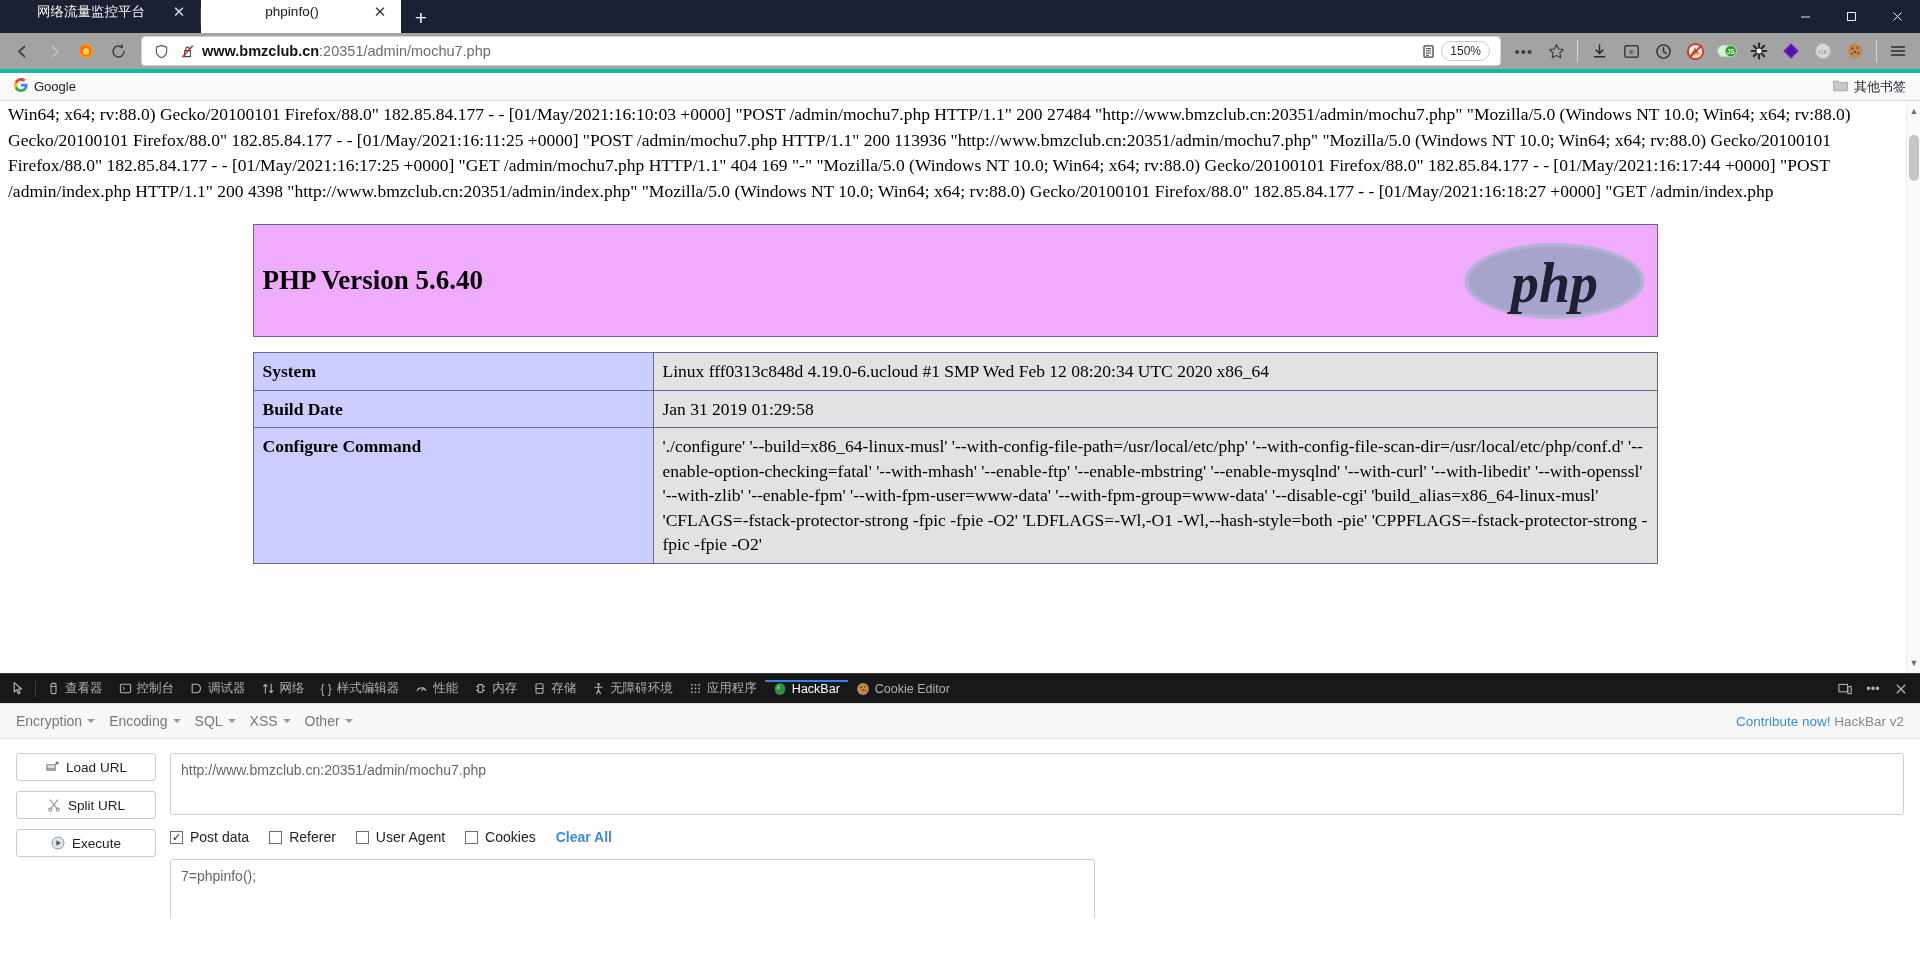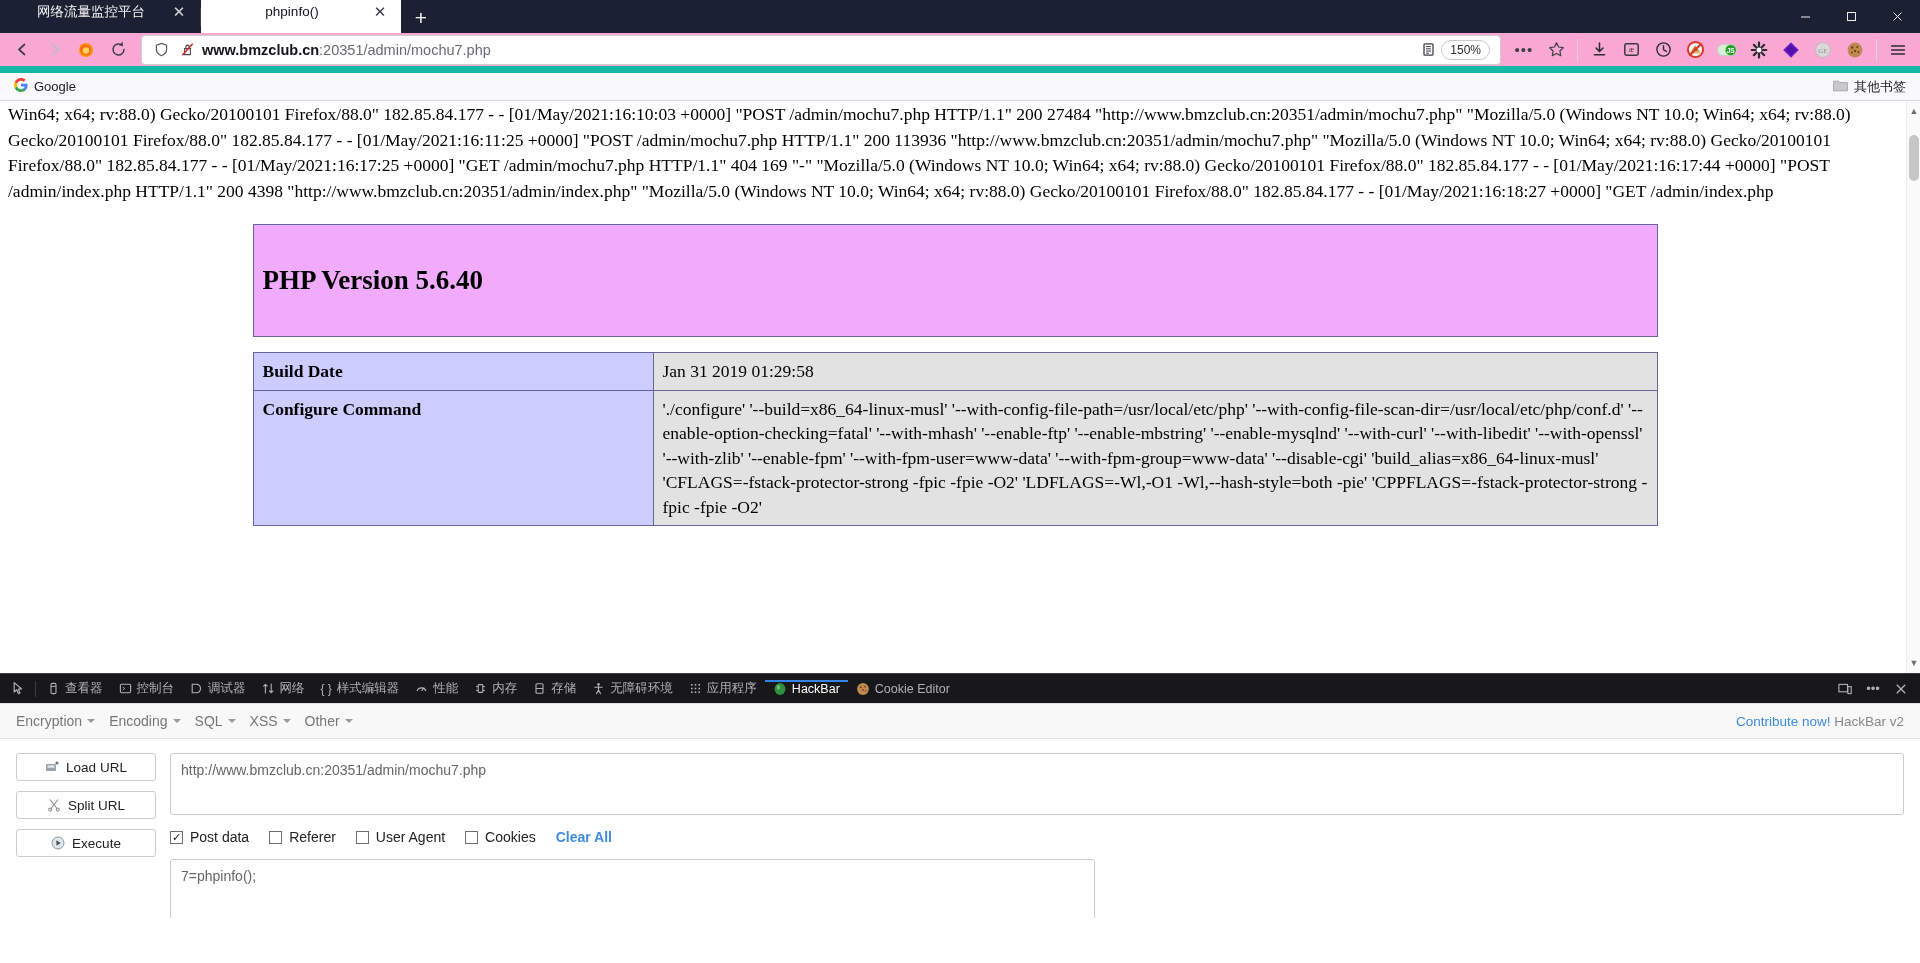--- a/index.html
+++ b/index.html
@@ -74,25 +74,25 @@
   }
   .win-btn {
     width: 46px; height: 33px;
     display: flex; align-items: center; justify-content: center;
     color: #eceff4; font-size: 12px;
   }
 
   
   .navbar {
     height: 40px;
-    background: #f9a8d4;
+    background: #a3a3a3;
     display: flex;
     align-items: center;
     padding: 0 6px;
-    border-bottom: 7px solid #14b8a6;
+    border-bottom: 4px solid #14b8a6;
   }
   .navbtn {
     width: 32px; height: 32px;
     display: flex; align-items: center; justify-content: center;
     border-radius: 4px;
     color: #3f3f46;
     flex: 0 0 auto;
   }
   .navbtn.disabled { color: #bdbdc4; }
   .urlbar {
@@ -544,24 +544,35 @@
   </div>
 </div>
 
 <div class="content">
   <div class="content-inner">
     <div class="logtext">Win64; x64; rv:88.0) Gecko/20100101 Firefox/88.0" 182.85.84.177 - - [01/May/2021:16:10:03 +0000] "POST /admin/mochu7.php HTTP/1.1" 200 27484 "http://www.bmzclub.cn:20351/admin/mochu7.php" "Mozilla/5.0 (Windows NT 10.0; Win64; x64; rv:88.0) Gecko/20100101 Firefox/88.0" 182.85.84.177 - - [01/May/2021:16:11:25 +0000] "POST /admin/mochu7.php HTTP/1.1" 200 113936 "http://www.bmzclub.cn:20351/admin/mochu7.php" "Mozilla/5.0 (Windows NT 10.0; Win64; x64; rv:88.0) Gecko/20100101 Firefox/88.0" 182.85.84.177 - - [01/May/2021:16:17:25 +0000] "GET /admin/mochu7.php HTTP/1.1" 404 169 "-" "Mozilla/5.0 (Windows NT 10.0; Win64; x64; rv:88.0) Gecko/20100101 Firefox/88.0" 182.85.84.177 - - [01/May/2021:16:17:44 +0000] "POST /admin/index.php HTTP/1.1" 200 4398 "http://www.bmzclub.cn:20351/admin/index.php" "Mozilla/5.0 (Windows NT 10.0; Win64; x64; rv:88.0) Gecko/20100101 Firefox/88.0" 182.85.84.177 - - [01/May/2021:16:18:27 +0000] "GET /admin/index.php</div>
 
     <div class="phpbox">
       <div class="php-header">
         <div class="php-version">PHP Version 5.6.40</div>
+        <div class="php-logo">
+          <svg width="185" height="98" viewBox="0 0 185 98">
+            <ellipse cx="92.5" cy="49" rx="90" ry="38" fill="#b4b2d4"></ellipse>
+            <ellipse cx="92.5" cy="49" rx="86" ry="34.5" fill="#9a98c4" opacity=".55"></ellipse>
+            <text x="92.5" y="70" font-size="56" text-anchor="middle" font-family="Liberation Serif, serif" font-style="italic" font-weight="bold" fill="#1f1f33">php</text>
+          </svg>
+        </div>
       </div>
 
       <table class="php-table">
         <tbody>
+          <tr>
+            <td class="k">System</td>
+            <td class="v">Linux fff0313c848d 4.19.0-6.ucloud #1 SMP Wed Feb 12 08:20:34 UTC 2020 x86_64</td>
+          </tr>
           <tr>
             <td class="k">Build Date</td>
             <td class="v">Jan 31 2019 01:29:58</td>
           </tr>
           <tr>
             <td class="k">Configure Command</td>
             <td class="v">'./configure' '--build=x86_64-linux-musl' '--with-config-file-path=/usr/local/etc/php' '--with-config-file-scan-dir=/usr/local/etc/php/conf.d' '--enable-option-checking=fatal' '--with-mhash' '--enable-ftp' '--enable-mbstring' '--enable-mysqlnd' '--with-curl' '--with-libedit' '--with-openssl' '--with-zlib' '--enable-fpm' '--with-fpm-user=www-data' '--with-fpm-group=www-data' '--disable-cgi' 'build_alias=x86_64-linux-musl' 'CFLAGS=-fstack-protector-strong -fpic -fpie -O2' 'LDFLAGS=-Wl,-O1 -Wl,--hash-style=both -pie' 'CPPFLAGS=-fstack-protector-strong -fpic -fpie -O2'</td>
           </tr>
         </tbody>
       </table>

